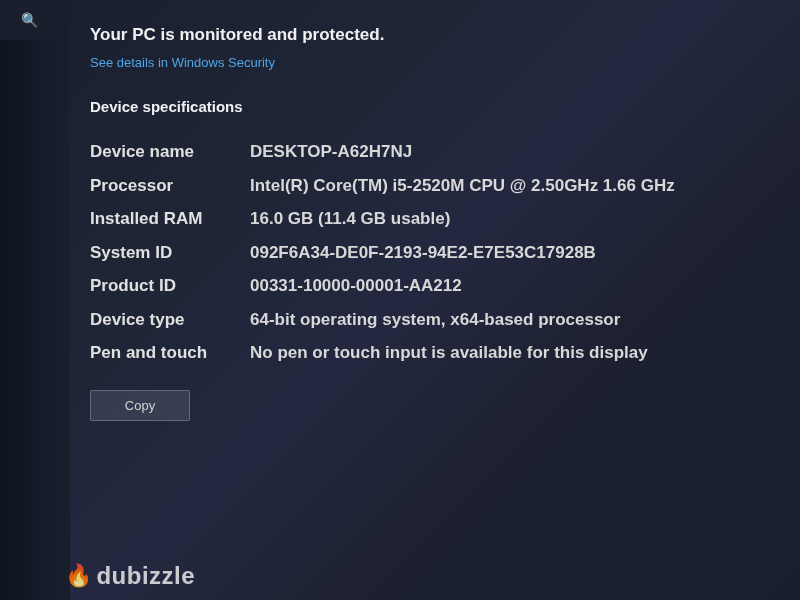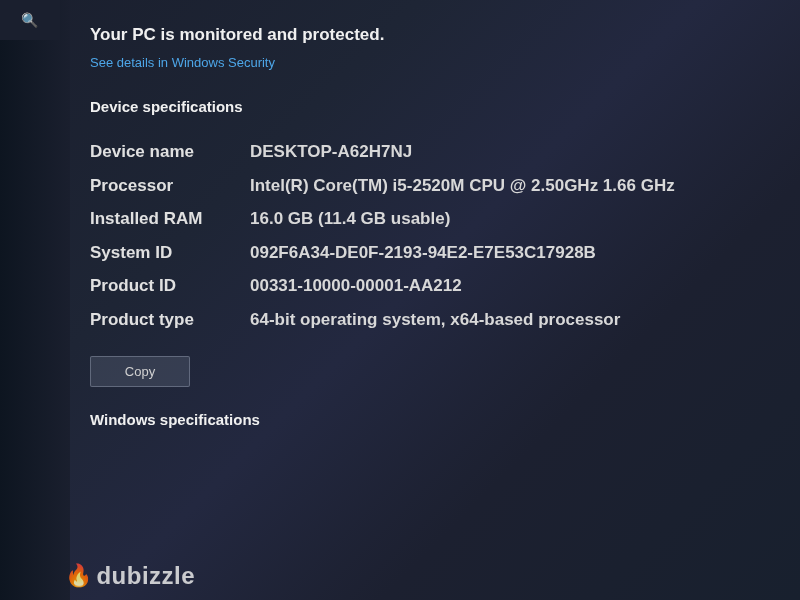--- a/index.html
+++ b/index.html
@@ -196,33 +196,36 @@
           </tr>
           <tr>
             <td class="spec-label">System ID</td>
             <td class="spec-value">092F6A34-DE0F-2193-94E2-E7E53C17928B</td>
           </tr>
           <tr>
             <td class="spec-label">Product ID</td>
             <td class="spec-value">00331-10000-00001-AA212</td>
           </tr>
           <tr>
-            <td class="spec-label">Product type</td>
+            <td class="spec-label">Device type</td>
             <td class="spec-value">64-bit operating system, x64-based processor</td>
+          </tr>
+          <tr>
+            <td class="spec-label">Pen and touch</td>
+            <td class="spec-value">No pen or touch input is available for this display</td>
           </tr>
         </tbody>
     </table>
 
     
     <div class="button-row">
       <button class="btn">Copy</button>
     </div>
 
     
-    <div class="section-title">Windows specifications</div>
 
   </div>
 
   <div class="watermark">
     <span class="watermark-flame">🔥</span>
     <span class="watermark-text">dubizzle</span>
   </div>
 
 </div>
 

